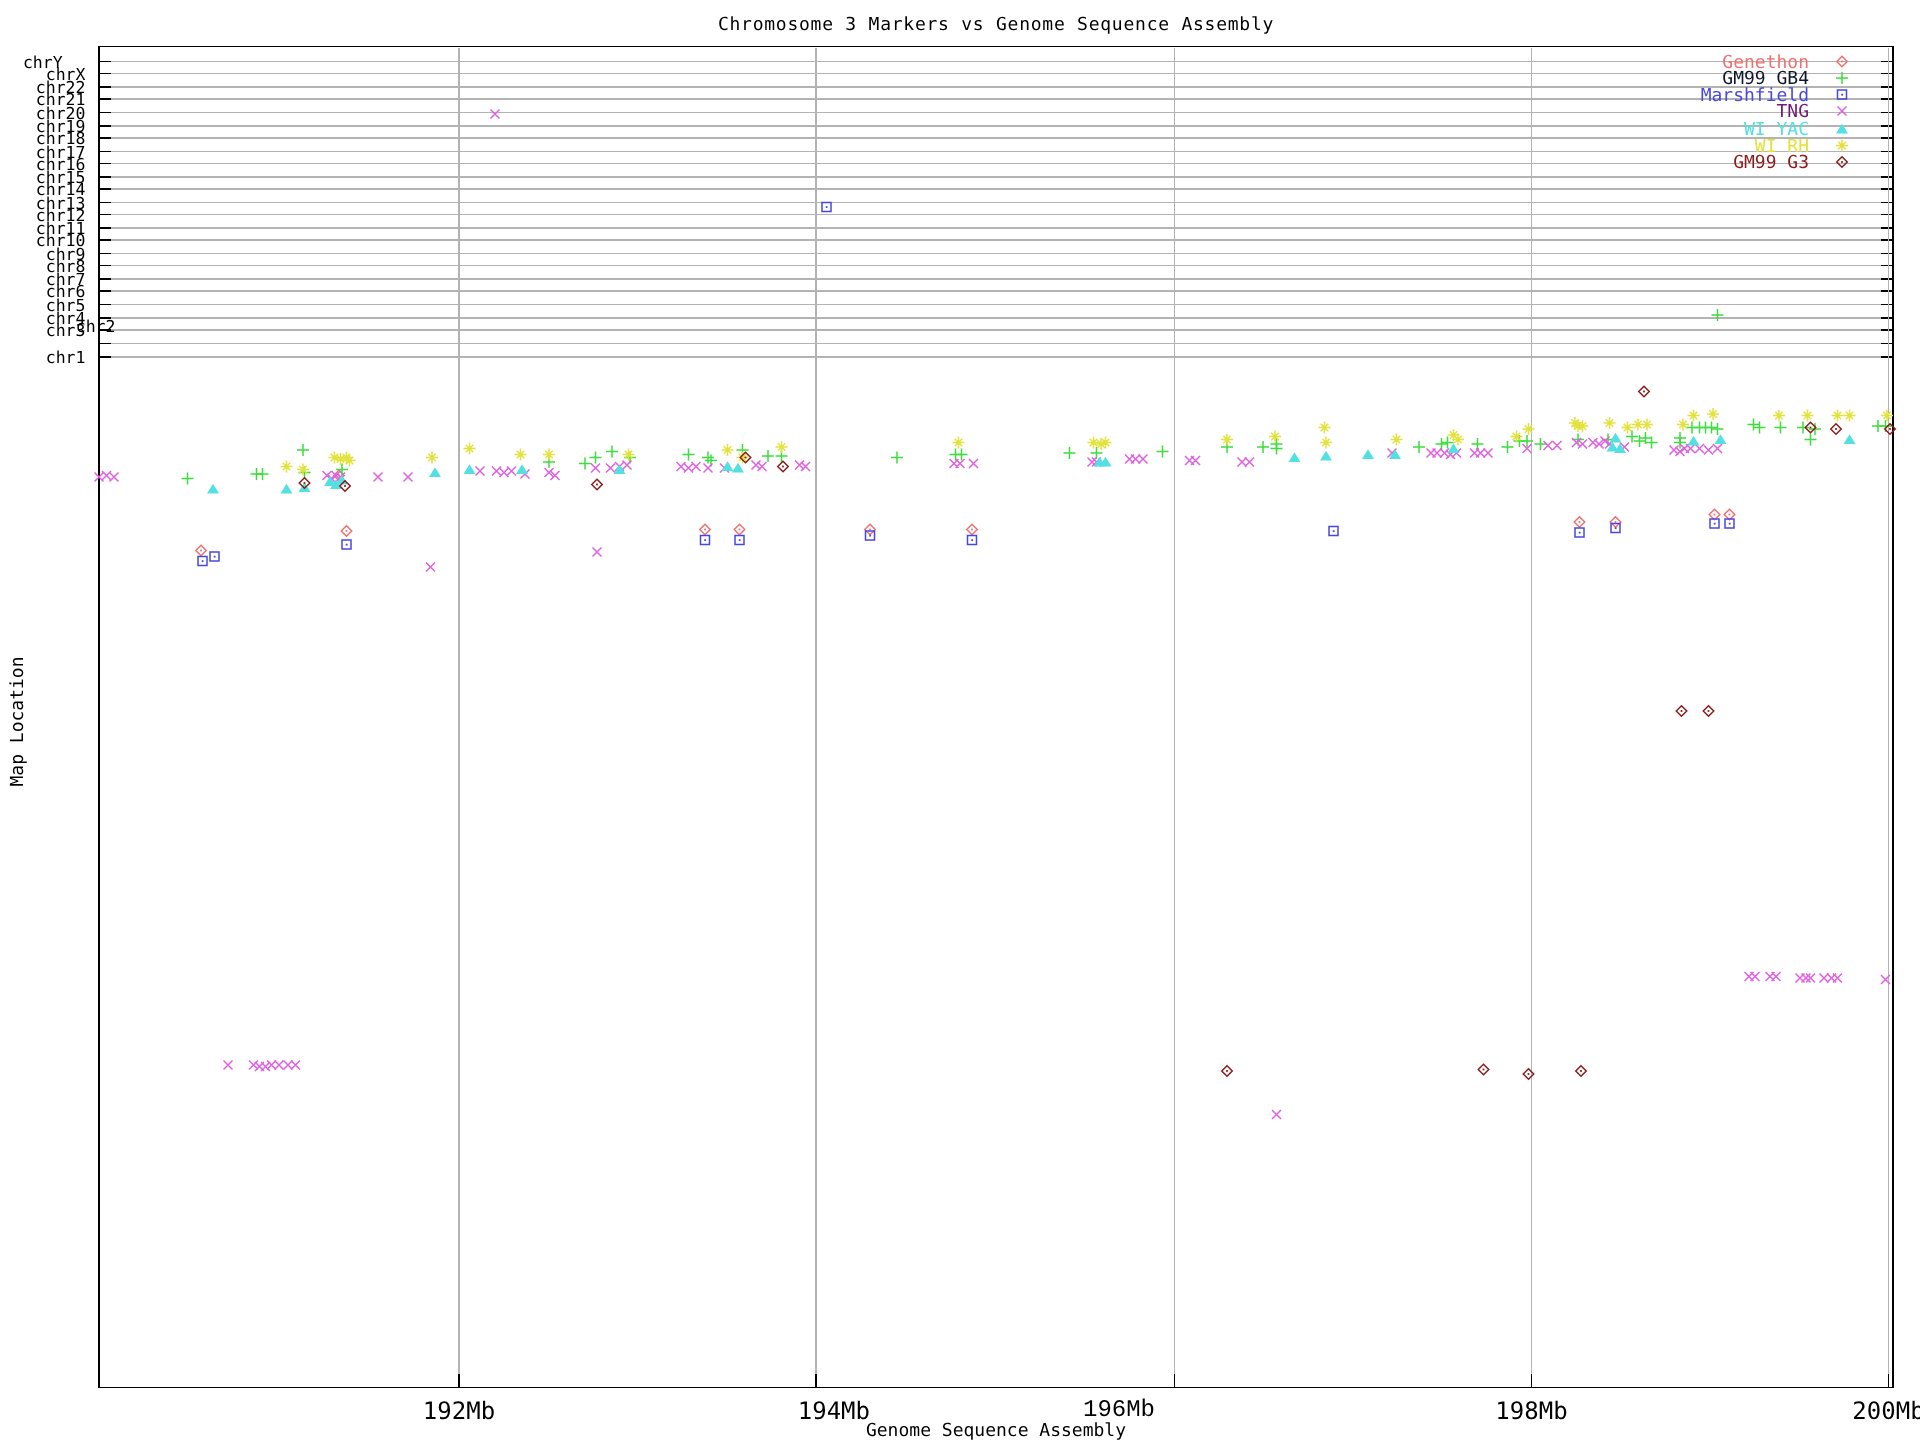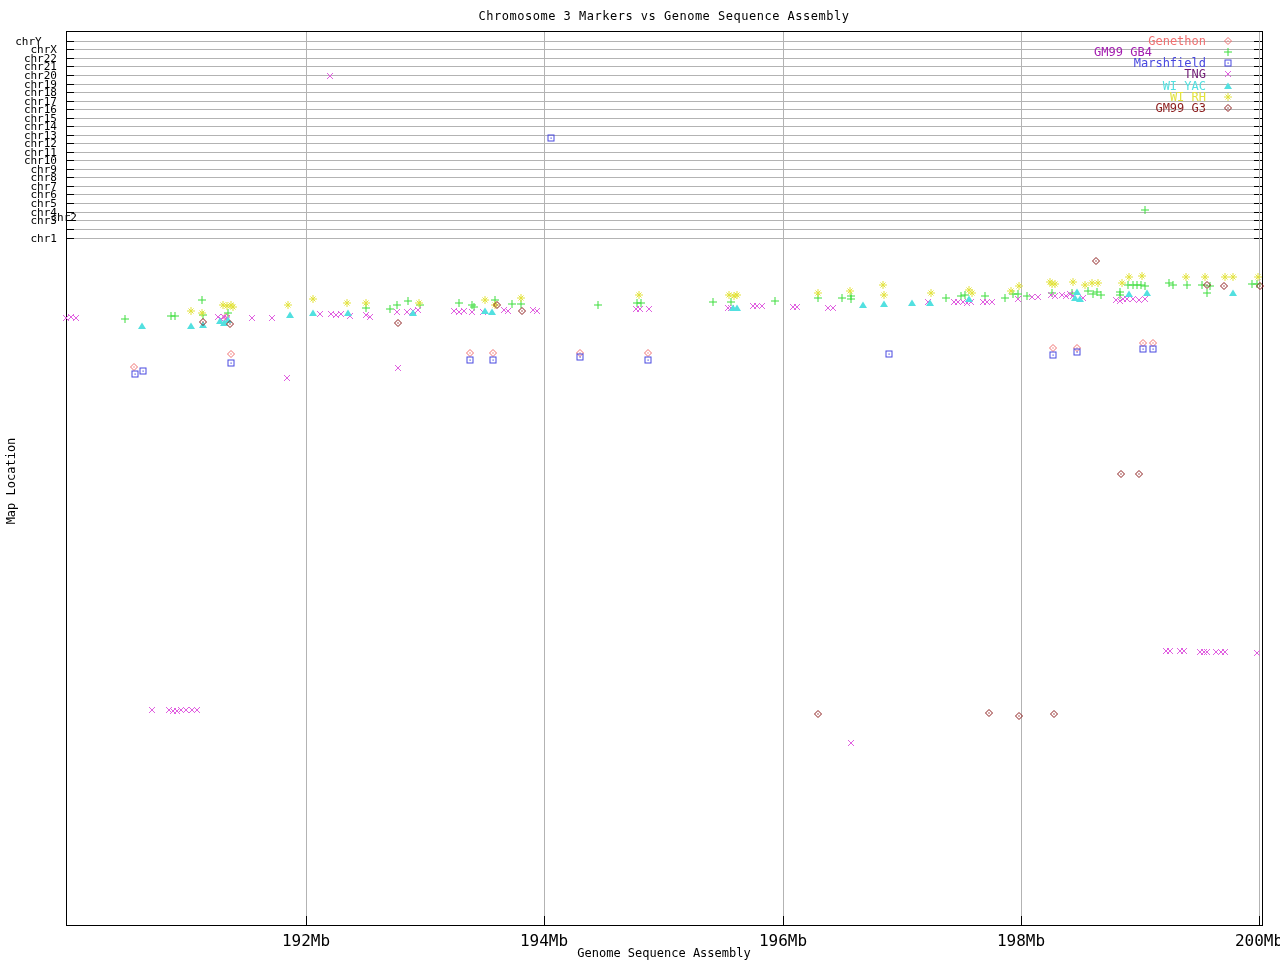--- a/index.html
+++ b/index.html
@@ -430,22 +430,22 @@
       <g stroke-width="1">
         <path d="M1228 104.5L1231.5 108L1228 111.5L1224.5 108Z" stroke="#8c1c1c" fill="none"></path>
         <rect x="1227.4" y="107.4" width="1.2" height="1.2" fill="#8c1c1c"></rect>
       </g>
     </svg>
   <div class="title">Chromosome 3 Markers vs Genome Sequence Assembly</div>
   <div class="xlabel">Genome Sequence Assembly</div>
   <div class="ylabel">Map Location</div>
   <div id="xticks">
       <div class="xtick" style="left: 270px;">192Mb</div>
-      <div class="xtick" style="left: 508px;">194Mb</div>
-      <div class="xtick" style="left: 747px;">196Mb</div>
+      <div class="xtick" style="left: 508px; text-align: right;">194Mb</div>
+      <div class="xtick" style="left: 710px; font-family: Liberation Mono, monospace;">196Mb</div>
       <div class="xtick" style="left: 985px;">198Mb</div>
       <div class="xtick" style="left: 1223px;">200Mb</div>
     </div>
   <div id="yticks">
       <div class="ytick" style="top: 37px; text-align: center;">chrY</div>
       <div class="ytick" style="top: 45px;">chrX</div>
       <div class="ytick" style="top: 54px;">chr22</div>
       <div class="ytick" style="top: 62px;">chr21</div>
       <div class="ytick" style="top: 71px;">chr20</div>
       <div class="ytick" style="top: 80px;">chr19</div>
@@ -463,20 +463,20 @@
       <div class="ytick" style="top: 182px;">chr7</div>
       <div class="ytick" style="top: 190px;">chr6</div>
       <div class="ytick" style="top: 199px;">chr5</div>
       <div class="ytick" style="top: 208px;">chr4</div>
       <div class="ytick" style="top: 216px;">chr3</div>
       <div class="ytick" style="top: 213px; margin-left: 20px;">chr2</div>
       <div class="ytick" style="top: 234px;">chr1</div>
     </div>
   <div id="legend">
       <div class="lg" style="top: 35px; color: rgb(240, 112, 112);">Genethon</div>
-      <div class="lg" style="top: 46px; color: #a21caf; text-align: center;">GM99 GB4</div>
+      <div class="lg" style="top: 46px; color: #0f172a;">GM99 GB4</div>
       <div class="lg" style="top: 57px; color: rgb(72, 72, 224);">Marshfield</div>
       <div class="lg" style="top: 68px; color: #701a75;">TNG</div>
       <div class="lg" style="top: 80px; color: rgb(82, 224, 224);">WI YAC</div>
       <div class="lg" style="top: 91px; color: rgb(226, 226, 60);">WI RH</div>
       <div class="lg" style="top: 102px; color: rgb(140, 28, 28);">GM99 G3</div>
     </div>
 </div>
 
 </body></html>

